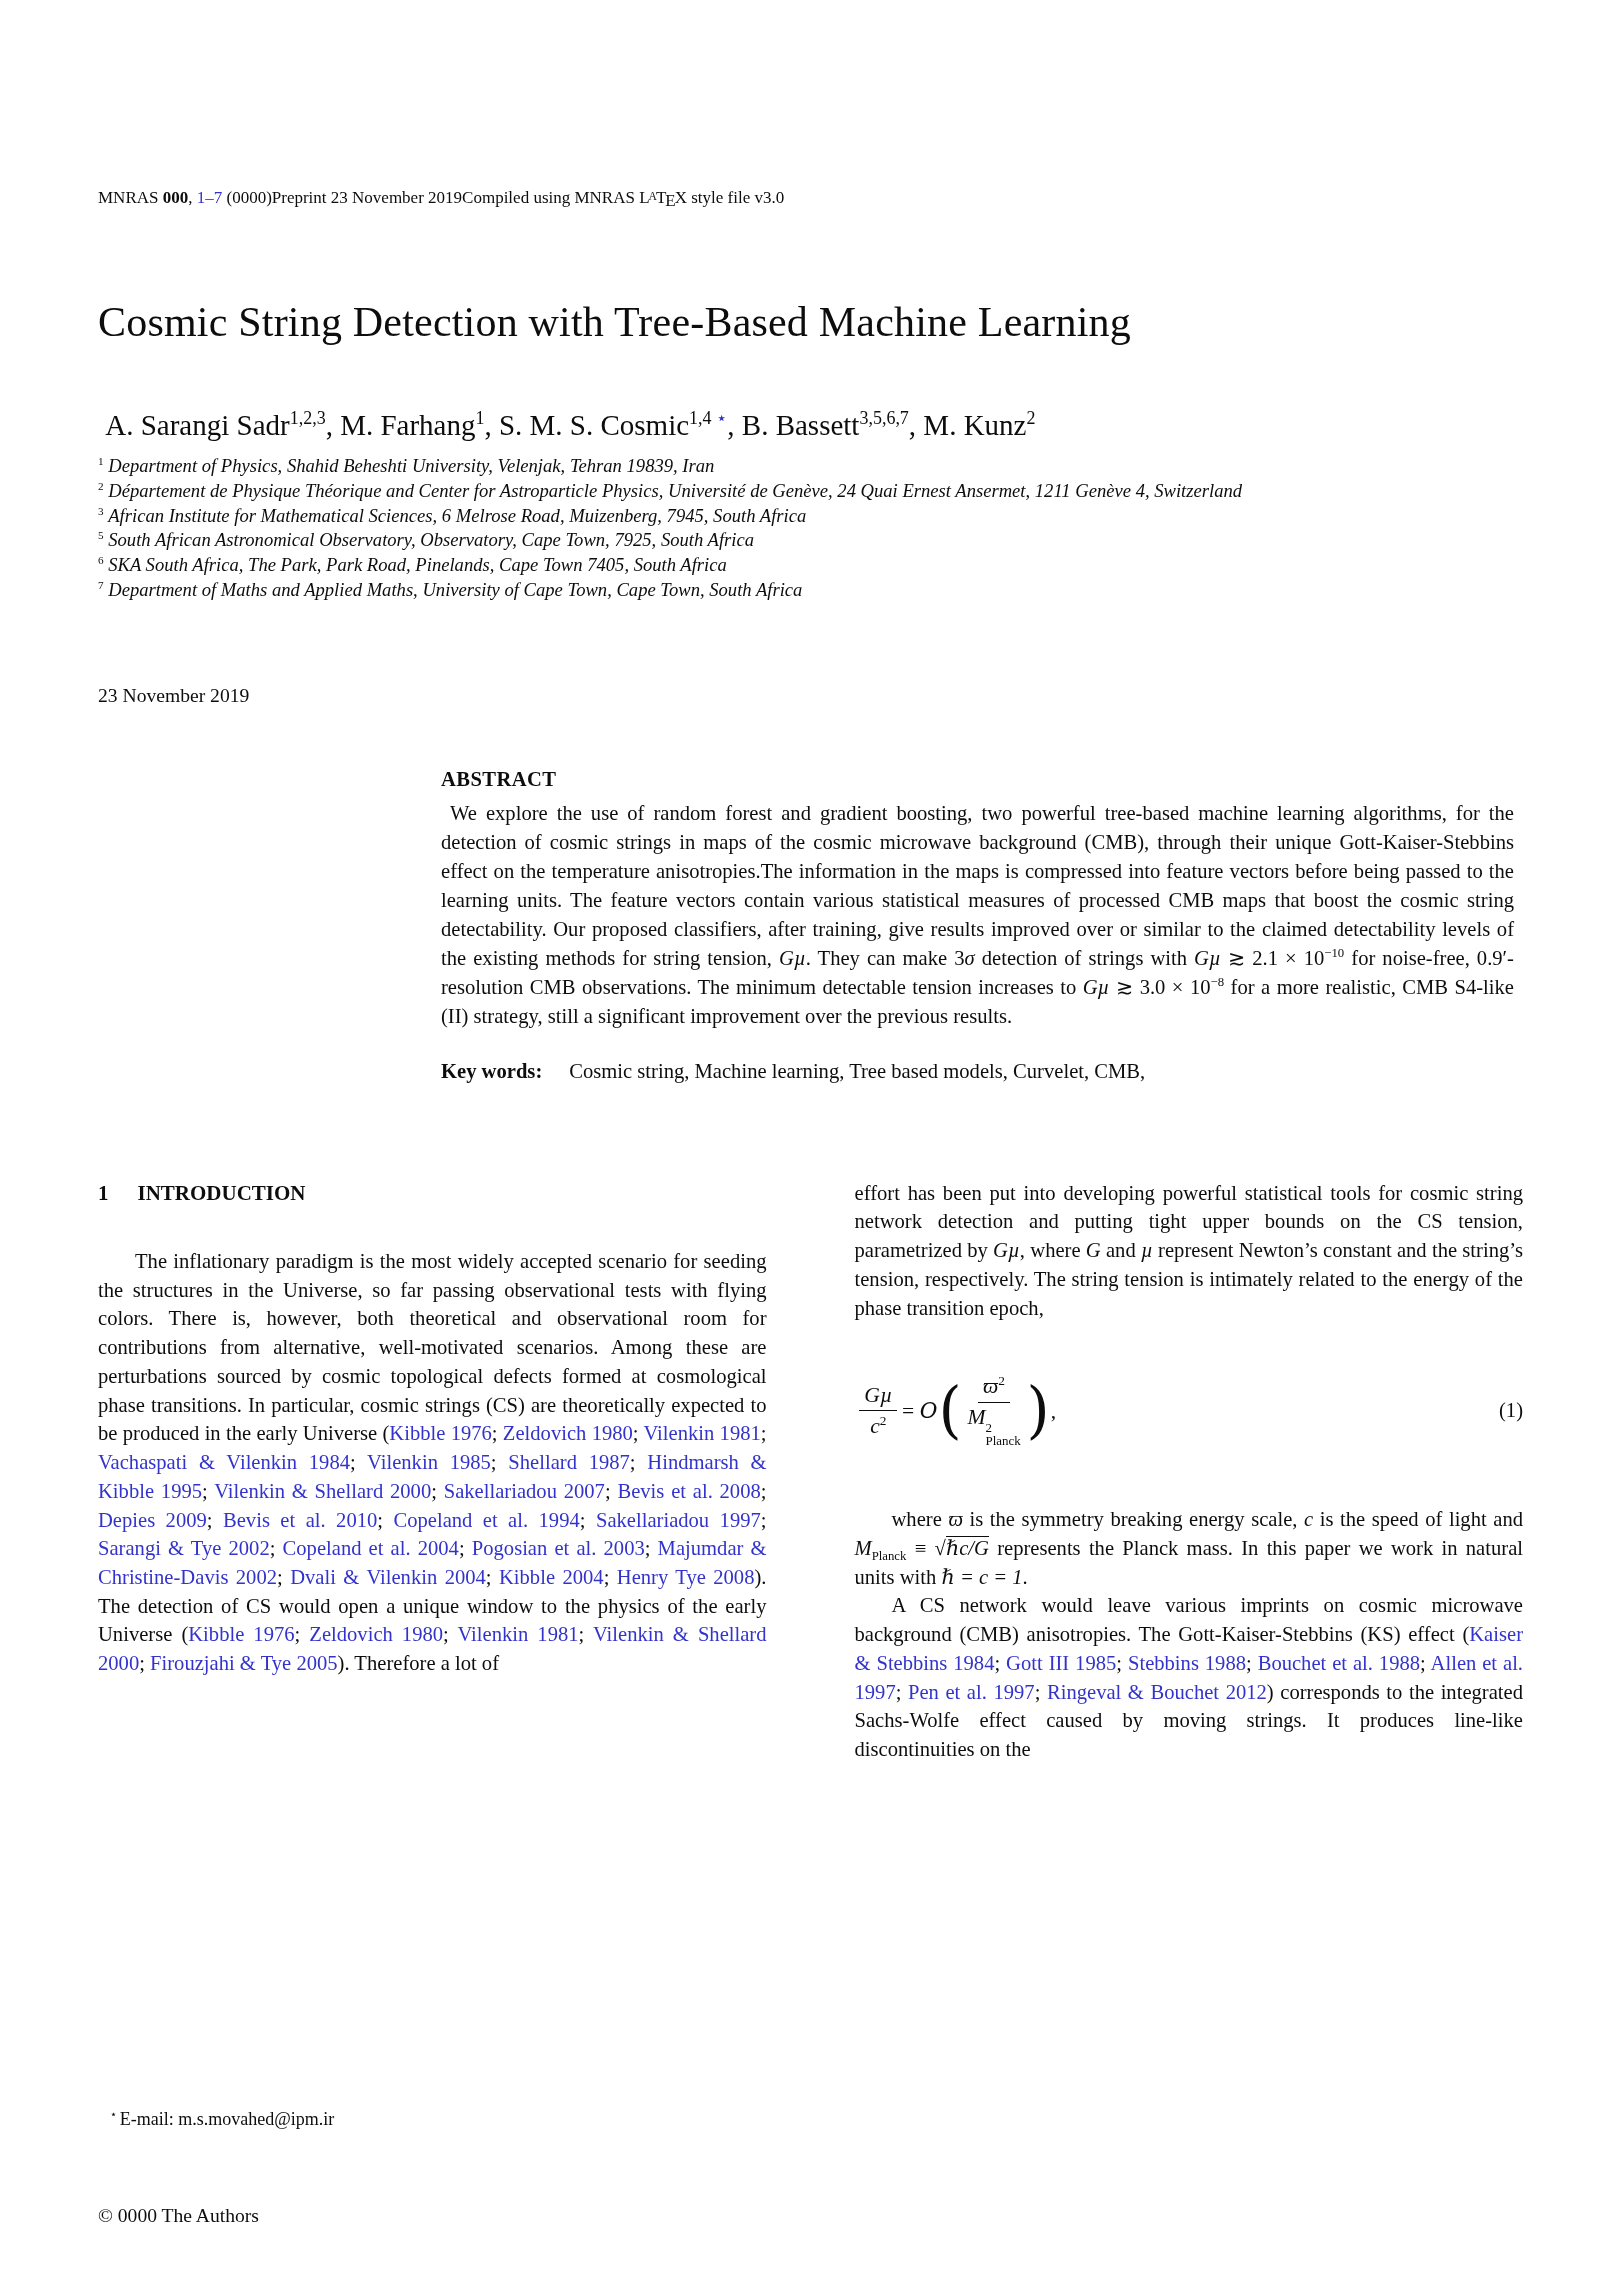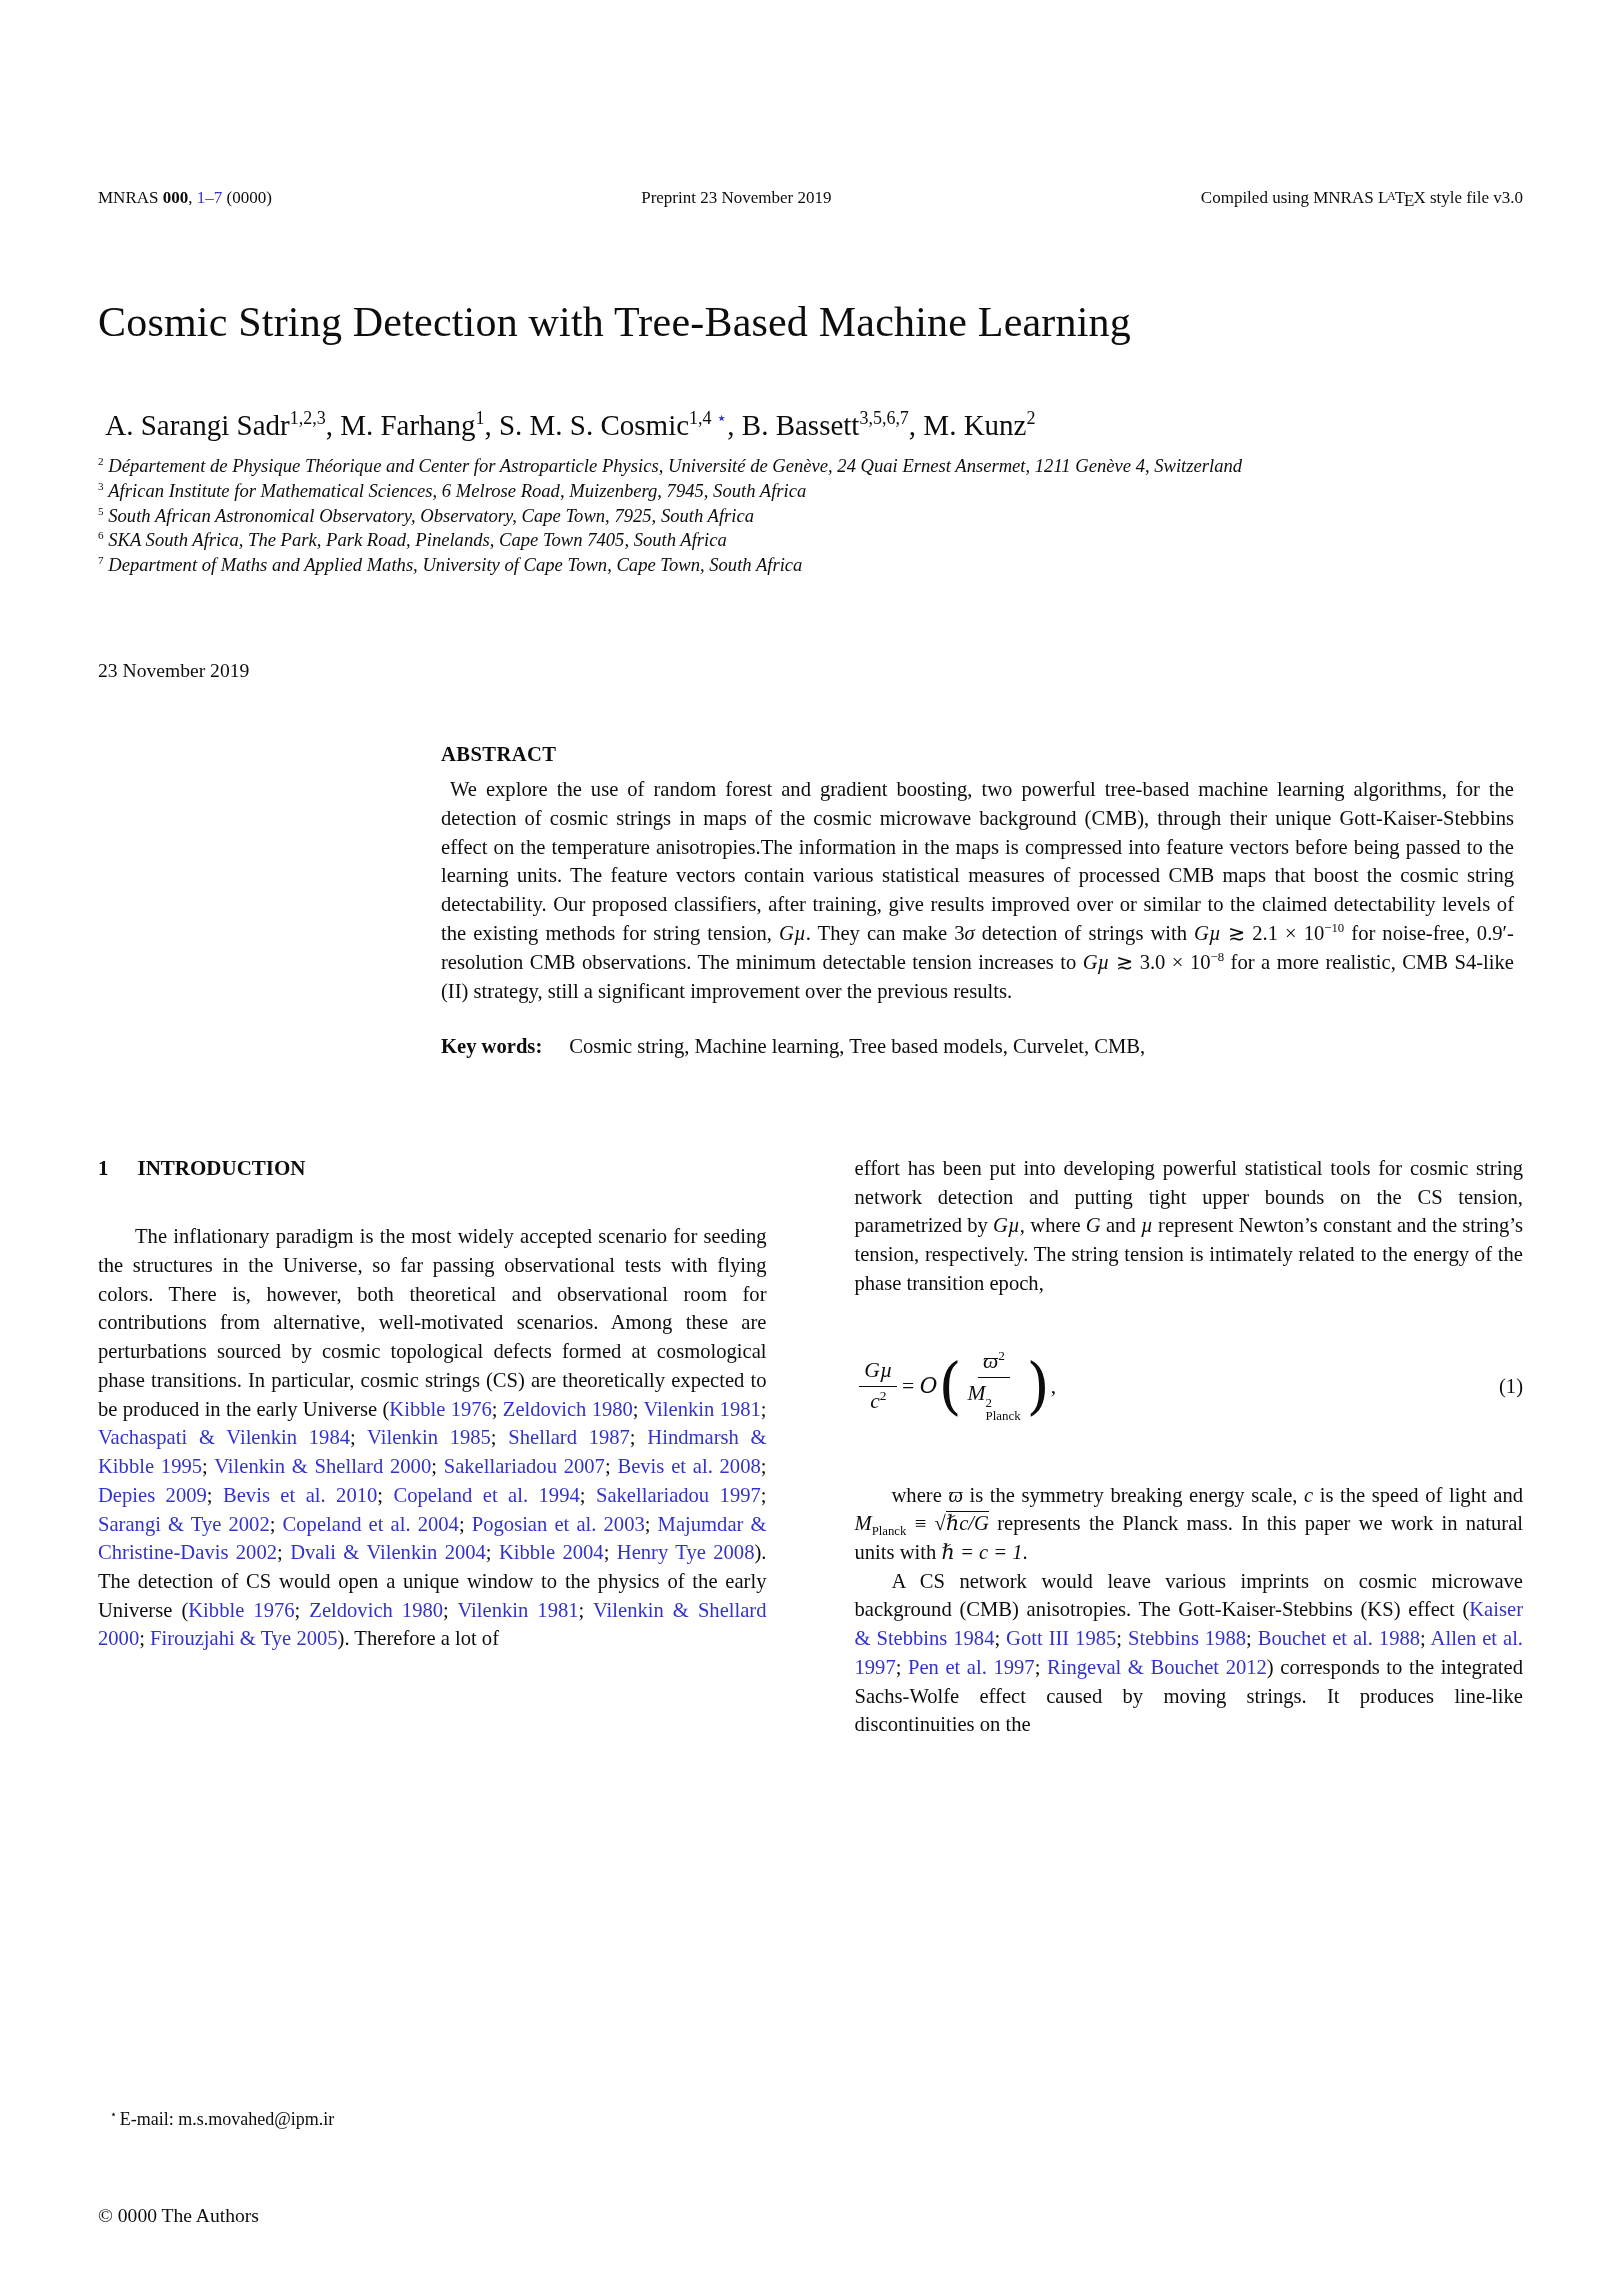--- a/index.html
+++ b/index.html
@@ -17,21 +17,21 @@
   .seg-link{color:var(--link,#3333cc);}
   .seg-i{font-style:italic;}
   .seg-b{font-weight:bold;}
   .seg-cal{font-style:italic;font-family:"DejaVu Serif",serif;}
   .seg-sqrt{border-top:1.4px solid #0d0d0d;font-style:italic;}
   .seg-latexA{font-size:68%;vertical-align:0.28em;margin:0 -1px;}
   .seg-latexE{vertical-align:-0.18em;margin:0 -1px;}
   sup{font-size:62%;line-height:0;}
   sub{font-size:62%;line-height:0;}
 
-  .hdr{display:flex;justify-content:space-between;align-items:baseline;font-size:17px;}
+  .hdr{display:flex;align-items:baseline;font-size:17px;}
   .hdr > div{white-space:pre-wrap;}
 
   .title{
     margin-top:84px;
     font-size:42px;font-weight:normal;line-height:1.32;
     max-width:1206px;letter-spacing:0.2px;
   }
   .authors{margin-top:59px;font-size:29px;}
   .affs{margin-top:11.8px;font-size:18.6px;line-height:1.33;max-width:1157px;}
   .aff{margin:0;}
@@ -73,20 +73,21 @@
     <div class="rich"><span>MNRAS </span><span class="seg-b">000</span><span>, </span><span class="seg-link">1–7</span><span> (0000)</span></div>
     <div>Preprint 23 November 2019</div>
     <div class="rich"><span>Compiled using MNRAS L</span><span class="seg-latexA">A</span><span>T</span><span class="seg-latexE">E</span><span>X style file v3.0</span></div>
   </div>
 
   <div class="title">Cosmic String Detection with Tree-Based Machine Learning</div>
 
   <div class="authors rich"><span> A. Sarangi Sadr</span><sup>1,2,3</sup><span>, M. Farhang</span><sup>1</sup><span>, S. M. S. Cosmic</span><sup>1,4 </sup><sup class="seg-link">⋆</sup><span>, B. Bassett</span><sup>3,5,6,7</sup><span>, M. Kunz</span><sup>2</sup></div>
 
   <div class="affs">
+    <div class="aff"><sup>1</sup> <span class="aff-text">Department of Physics, Shahid Beheshti University, Velenjak, Tehran 19839, Iran</span></div>
     <div class="aff"><sup>2</sup> <span class="aff-text">Département de Physique Théorique and Center for Astroparticle Physics, Université de Genève, 24 Quai Ernest Ansermet, 1211 Genève 4, Switzerland</span></div>
     <div class="aff"><sup>3</sup> <span class="aff-text">African Institute for Mathematical Sciences, 6 Melrose Road, Muizenberg, 7945, South Africa</span></div>
     <div class="aff"><sup>5</sup> <span class="aff-text">South African Astronomical Observatory, Observatory, Cape Town, 7925, South Africa</span></div>
     <div class="aff"><sup>6</sup> <span class="aff-text">SKA South Africa, The Park, Park Road, Pinelands, Cape Town 7405, South Africa</span></div>
     <div class="aff"><sup>7</sup> <span class="aff-text">Department of Maths and Applied Maths, University of Cape Town, Cape Town, South Africa</span></div>
   </div>
 
   <div class="date">23 November 2019</div>
 
   <div class="abstract">

